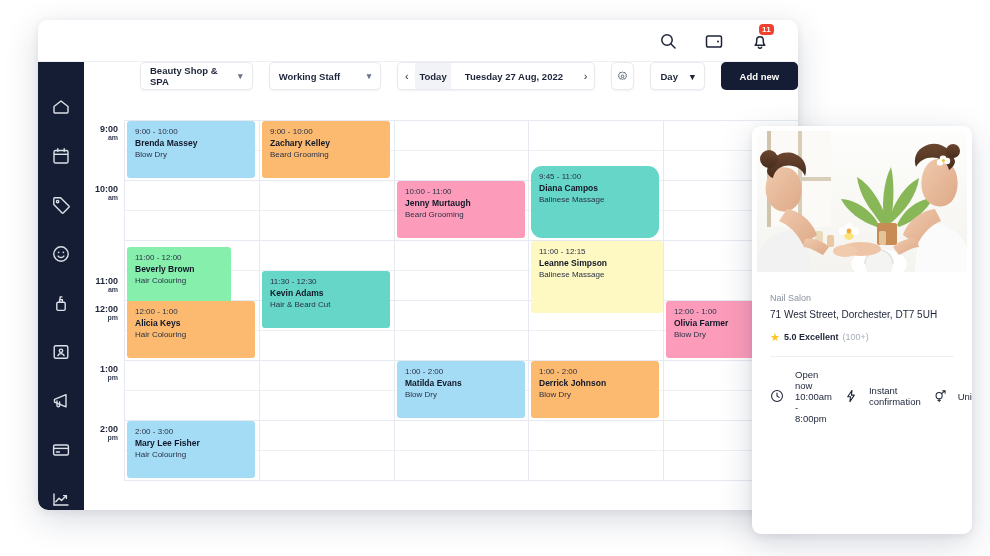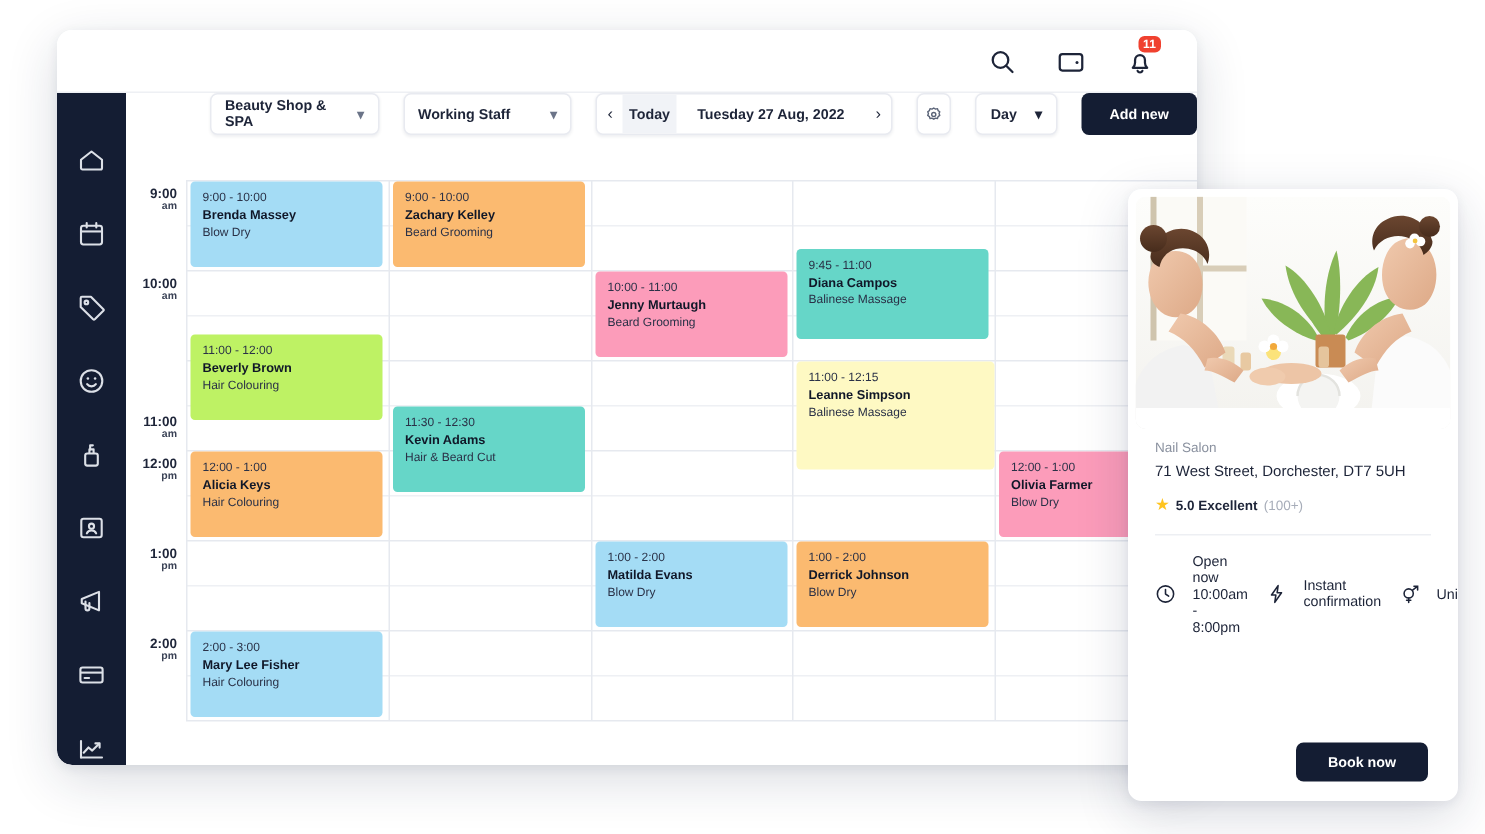--- a/index.html
+++ b/index.html
@@ -307,31 +307,31 @@
             <div class="ev" style="left: 3px; width: 128px; top: 1px; height: 57px; background: rgb(164, 220, 245);">
               <div class="t">9:00 - 10:00</div>
               <div class="n">Brenda Massey</div>
               <div class="s">Blow Dry</div>
             </div>
             <div class="ev" style="left: 138px; width: 128px; top: 1px; height: 57px; background: rgb(251, 186, 112);">
               <div class="t">9:00 - 10:00</div>
               <div class="n">Zachary Kelley</div>
               <div class="s">Beard Grooming</div>
             </div>
-            <div class="ev" style="left: 407px; width: 128px; top: 46px; height: 60px; background: rgb(102, 214, 200);">
+            <div class="ev" style="left: 407px; width: 128px; top: 46px; height: 72px; background: rgb(102, 214, 200); border-radius: 11px;">
               <div class="t">9:45 - 11:00</div>
               <div class="n">Diana Campos</div>
               <div class="s">Balinese Massage</div>
             </div>
             <div class="ev" style="left: 273px; width: 128px; top: 61px; height: 57px; background: rgb(252, 156, 186);">
               <div class="t">10:00 - 11:00</div>
               <div class="n">Jenny Murtaugh</div>
               <div class="s">Beard Grooming</div>
             </div>
-            <div class="ev" style="left: 3px; width: 128px; top: 103px; height: 57px; background: #bef264;">
+            <div class="ev" style="left: 3px; width: 104px; top: 127px; height: 57px; background: #86efac;">
               <div class="t">11:00 - 12:00</div>
               <div class="n">Beverly Brown</div>
               <div class="s">Hair Colouring</div>
             </div>
             <div class="ev" style="left: 407px; width: 132px; top: 121px; height: 72px; background: #fef9c3;">
               <div class="t">11:00 - 12:15</div>
               <div class="n">Leanne Simpson</div>
               <div class="s">Balinese Massage</div>
             </div>
             <div class="ev" style="left: 138px; width: 128px; top: 151px; height: 57px; background: rgb(102, 214, 200);">
@@ -494,16 +494,15 @@
                 <rect x="6.2" y="4.6" width="6.4" height="9.2" rx="1.3"></rect>
                 <line x1="8" y1="7.2" x2="10.8" y2="7.2" stroke-linecap="round"></line>
                 <line x1="8" y1="9.4" x2="10.8" y2="9.4" stroke-linecap="round"></line>
               </svg>
             </span>
             <span class="ft">Pay by app</span>
           </div>
         </div>
     </div>
 
-    <div class="book-btn">Book now</div>
   </div>
 
 </div>
 
 </body></html>

